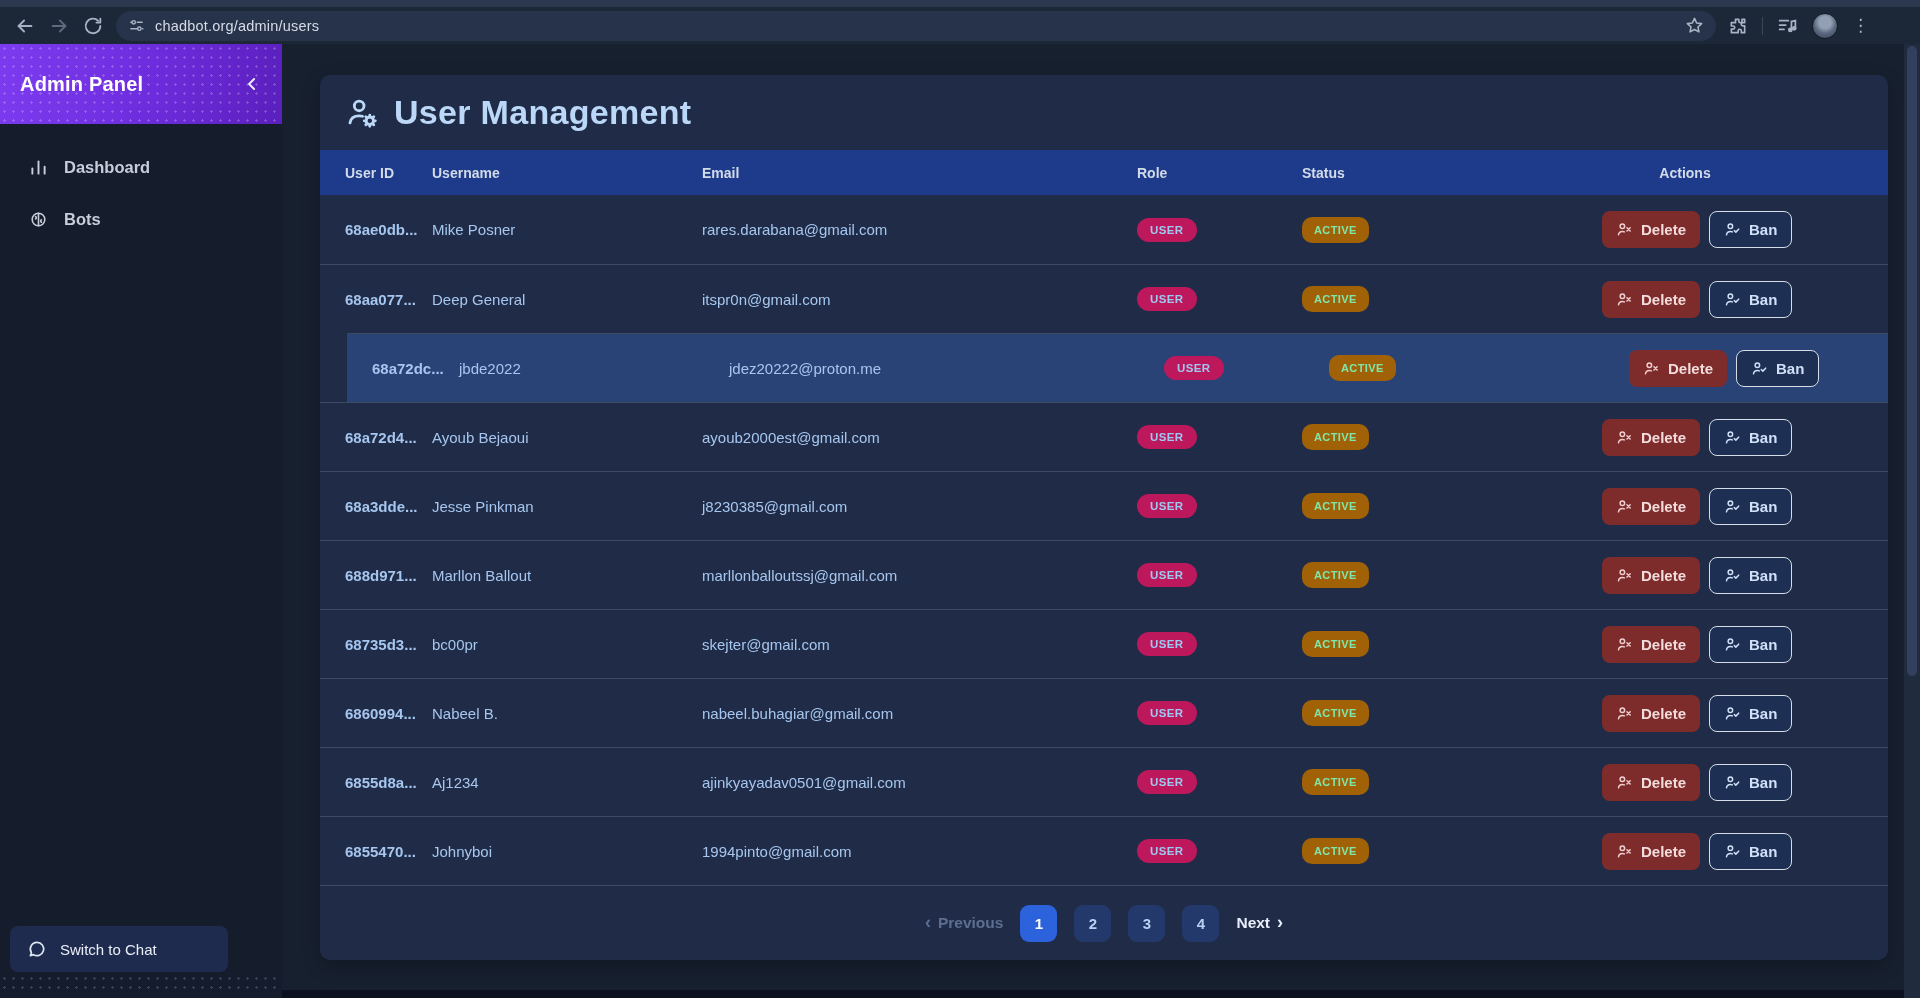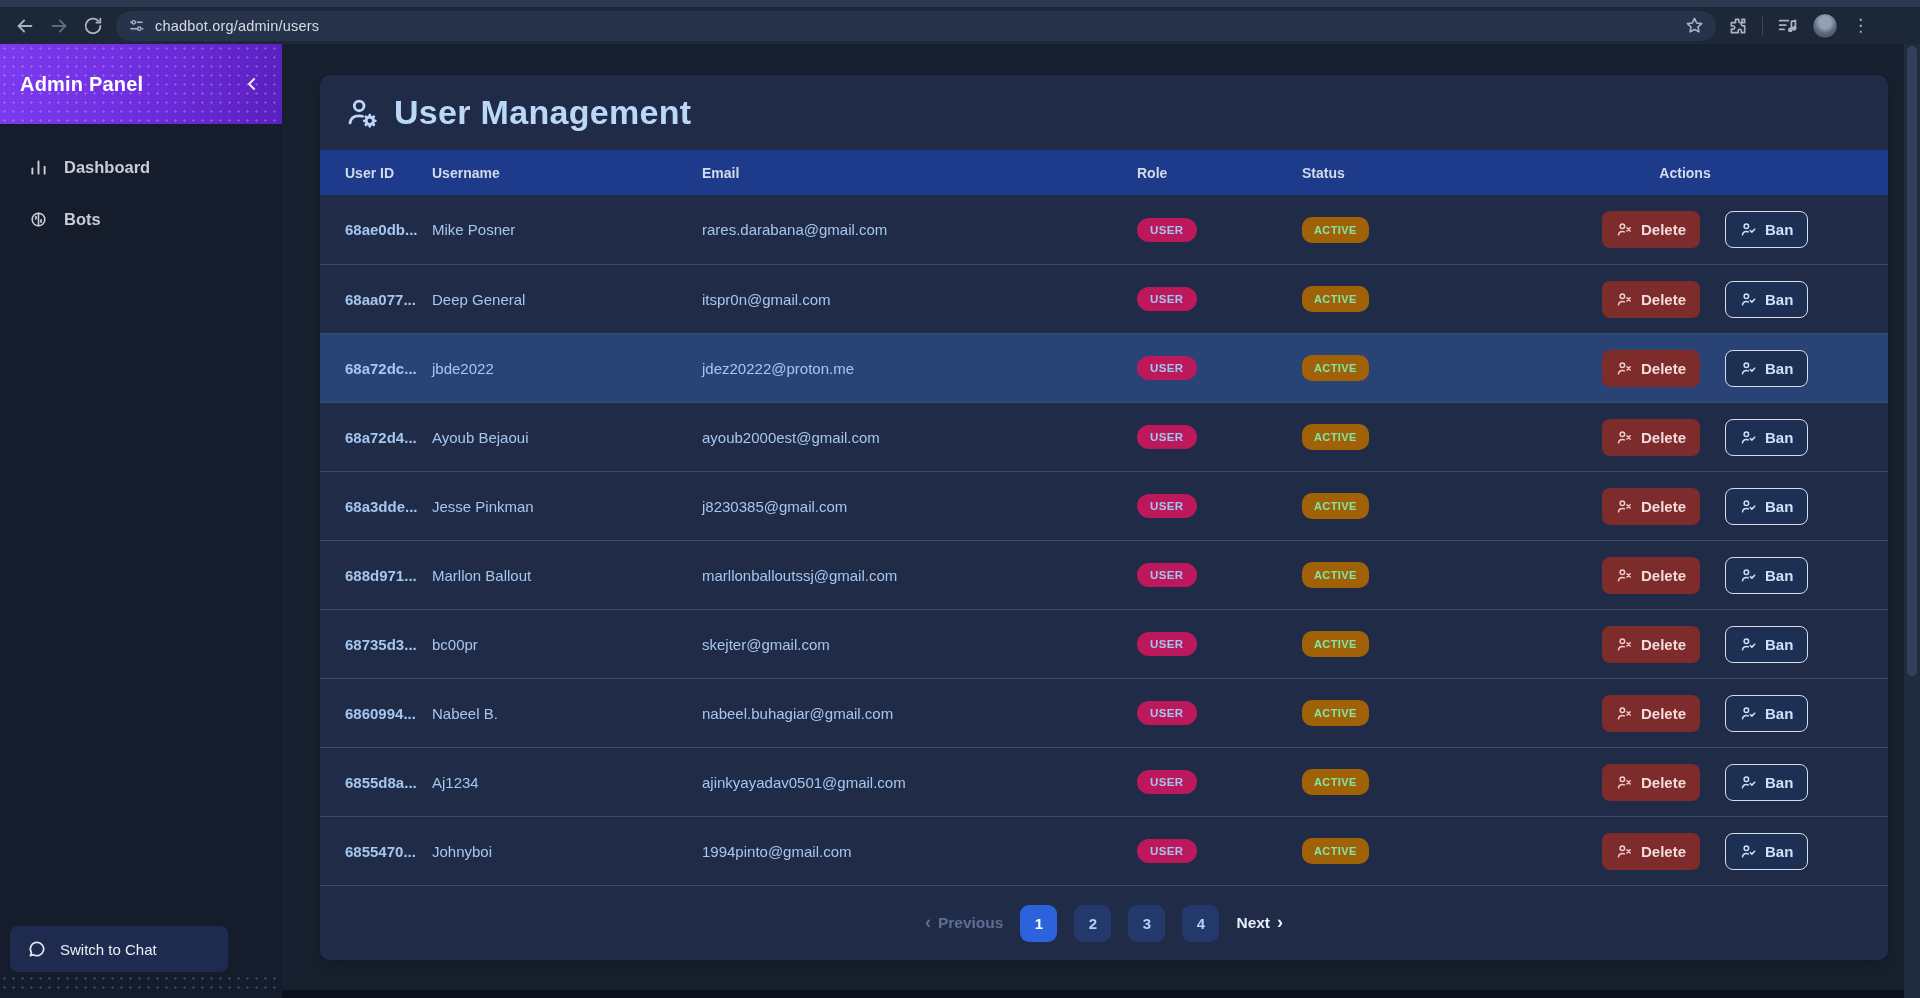--- a/index.html
+++ b/index.html
@@ -82,33 +82,33 @@
   }
   .c1 { width:112px; padding-left:25px; flex:0 0 auto; }
   .c2 { width:270px; flex:0 0 auto; }
   .c3 { width:435px; flex:0 0 auto; }
   .c4 { width:165px; flex:0 0 auto; }
   .c5 { width:300px; flex:0 0 auto; }
   .c6 { flex:1 1 auto; display:flex; justify-content:center; padding-right:120px; }
 
   .tbody .row { height:69px; display:flex; align-items:center; font-size:15px; color:#a6c6ef; }
   .tbody .row + .row { border-top:1px solid #3e4a61; }
-  .tbody .row.highlight { background:#2a4377; }
+  .tbody .row.highlight { background:#2a4377;margin-left:27px; }
   .uid { font-weight:bold; }
 
   .badge-role {
     display:inline-block; background:#be185d; color:#9fc7f0; font-size:11.5px; font-weight:bold;
     padding:6px 13px; border-radius:999px; letter-spacing:.4px;
   }
   .badge-status {
     display:inline-block; background:#a16207; color:#80e5a9; font-size:11px; font-weight:bold;
     padding:7px 12px; border-radius:10px; letter-spacing:.4px;
   }
 
-  .actions { display:flex; gap:25px; }
+  .actions { display:flex; gap:9px; }
   .btn { height:37px; display:inline-flex; align-items:center; gap:8px; padding:0 14px;
          border-radius:8px; font-size:15px; font-weight:600; cursor:pointer;
          font-family:inherit; }
   .btn-ico { width:17px; height:17px; }
   .btn-delete { background:#7e2b2b; color:#f3dcdc; border:none; }
   .btn-delete .btn-ico { color:#f0cfcf; }
   .btn-ban { background:#1d2f52; color:#cfe1f8; border:1.5px solid #d6dde8; }
   .btn-ban .btn-ico { color:#cfe1f8; }
 
   .pagination {

